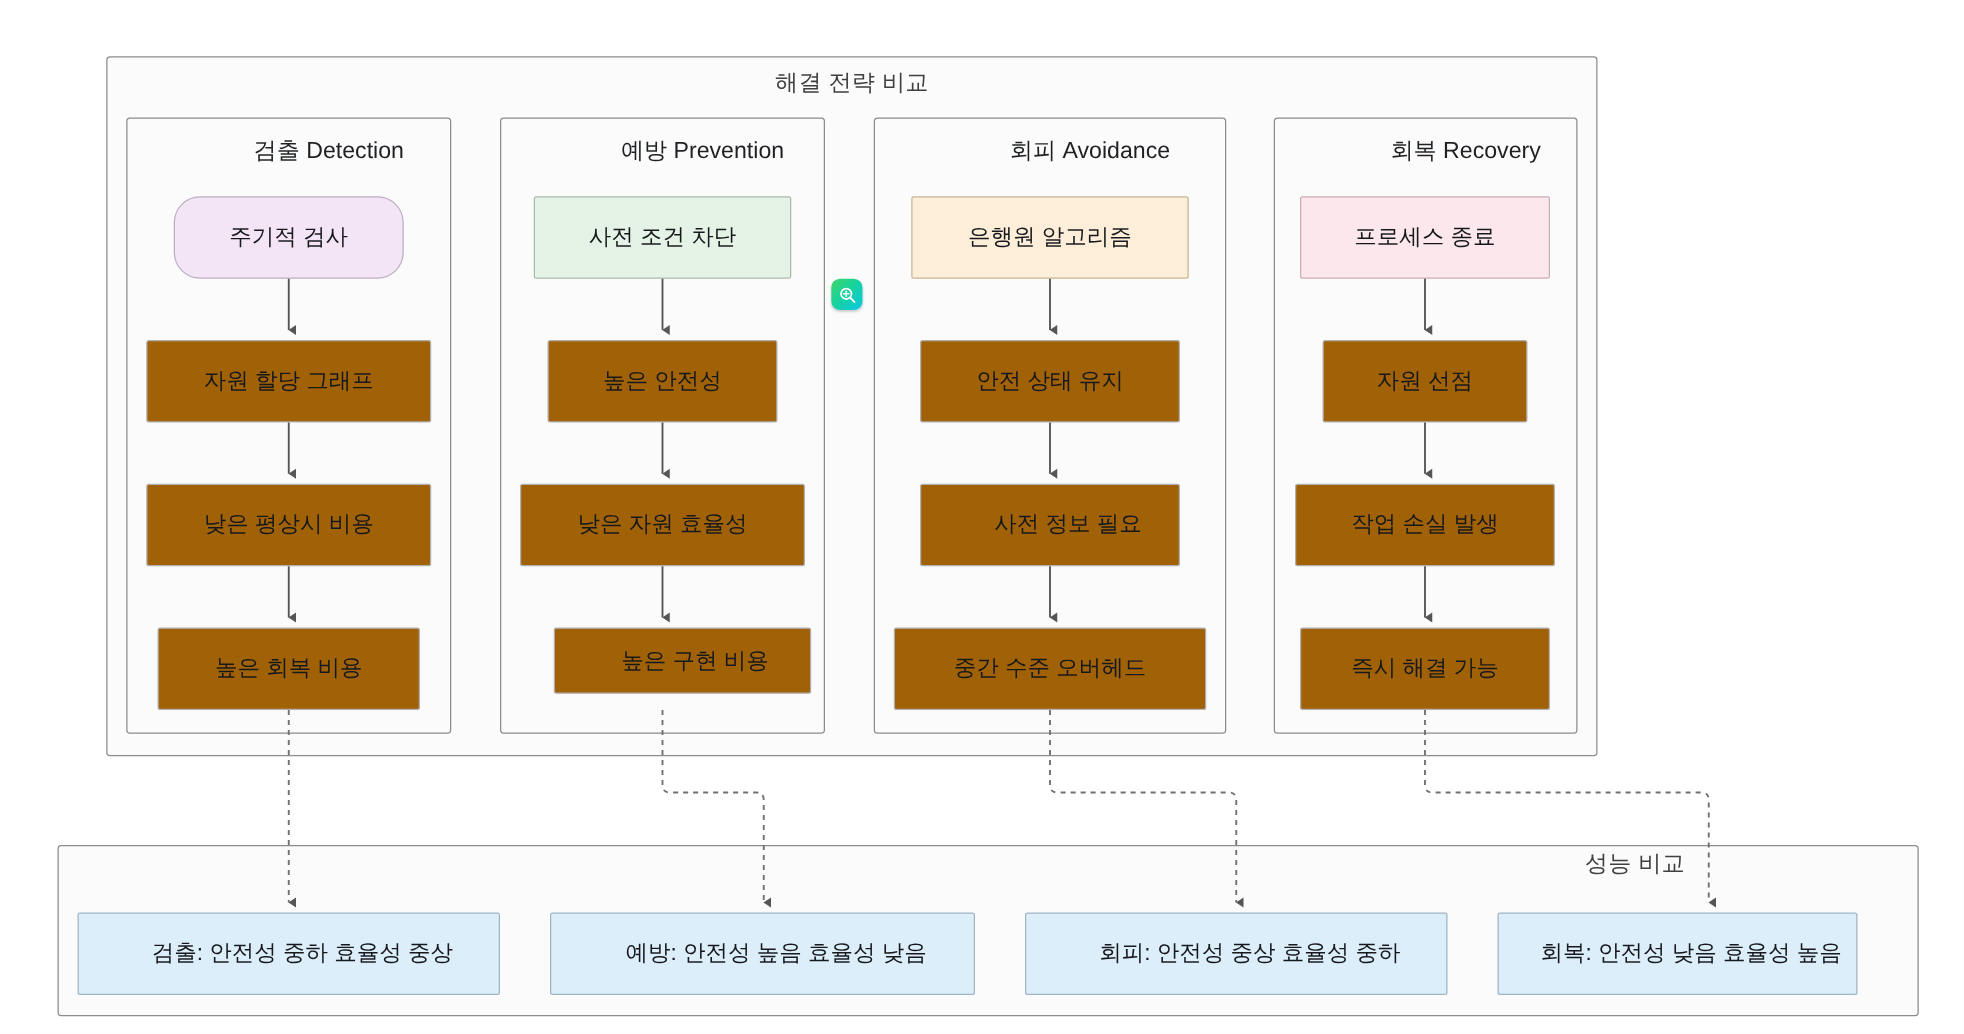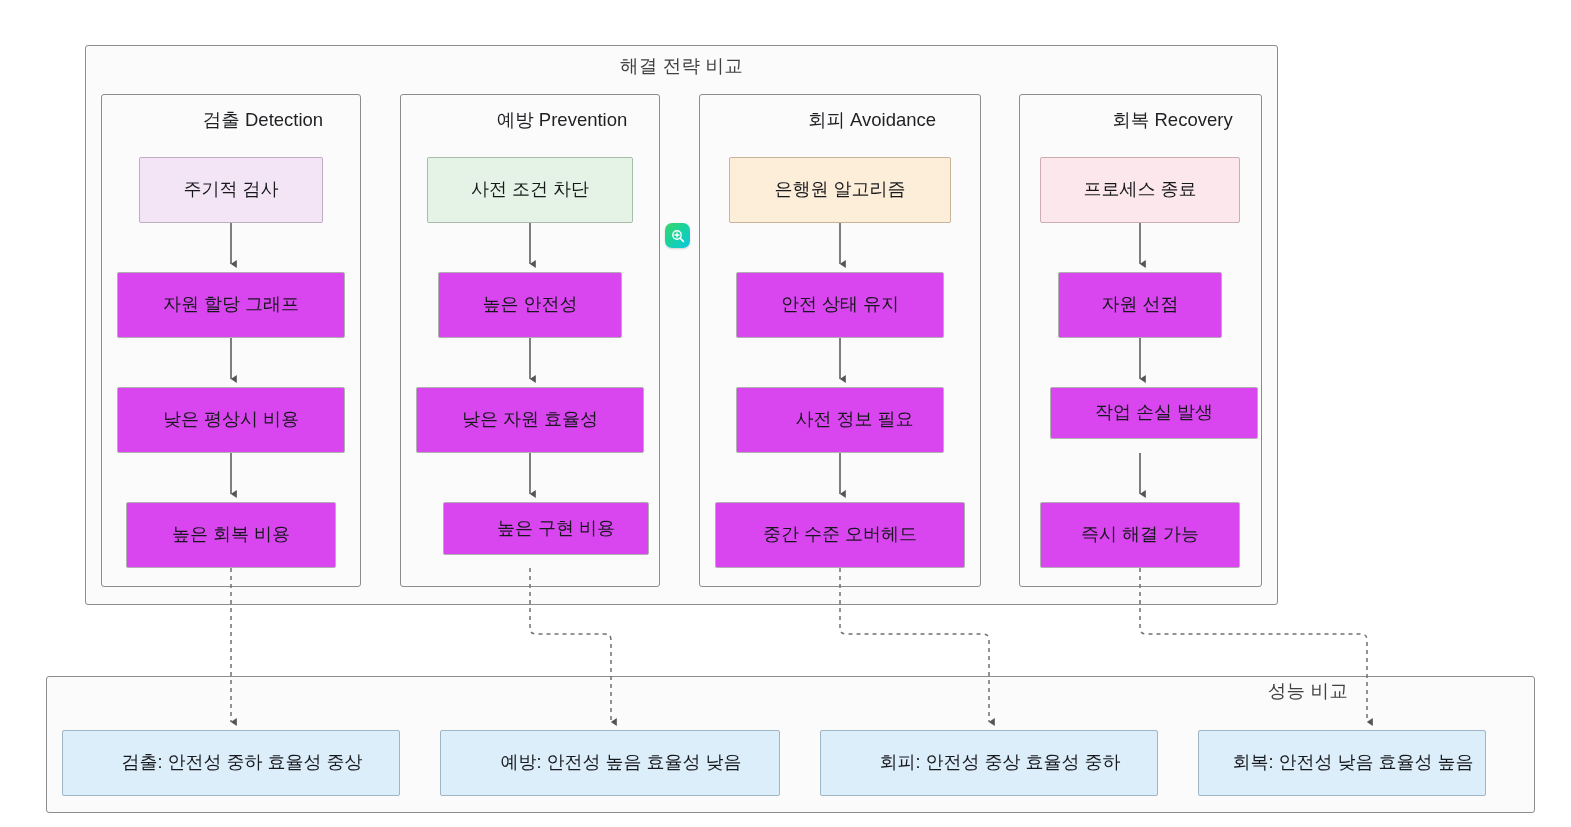--- a/index.html
+++ b/index.html
@@ -65,21 +65,21 @@
     justify-content:center;
     border:1.3px solid #a8a8a8;
     border-radius:2px;
     font-size:18px;
     color:#16181c;
     text-align:center;
     line-height:1.2;
     white-space:nowrap;
     z-index:4;
   }
-  .n-grey{background:#d946ef;border-color:#b0b0b0;}
+  .n-grey{background:#a16207;border-color:#b0b0b0;}
   .n-purple{background:#f3e5f6;border-color:#bdaec2;}
   .n-green{background:#e5f3e6;border-color:#a9bcab;}
   .n-orange{background:#fdeed9;border-color:#c8b496;}
   .n-pink{background:#fce8ec;border-color:#ccadb4;}
   .n-blue{background:#ddeefb;border-color:#9fb4c4;padding-left:22px;}
 
   .badge-icon{
     position:absolute;
     width:25px;height:25px;
     border-radius:7px;
@@ -92,21 +92,21 @@
 </head>
 <body>
 
 <div id="stage">
 
   <div class="frame" style="left:85px;top:45px;width:1193px;height:560px;"></div>
   <div class="frame-title" style="left:85px;width:1193px;top:53px;">해결 전략 비교</div>
 
   <div class="col" style="left:101px;top:94px;width:260px;height:493px;"></div>
   <div class="col-title" style="left:101px;width:260px;top:107px;">검출 Detection</div>
-  <div class="node n-purple" style="left:139px;top:157px;width:184px;height:66px;">주기적 검사</div>
+  <div class="node n-purple" style="left:139px;top:157px;width:184px;height:66px;border-radius:21px;">주기적 검사</div>
   <div class="node n-grey" style="left:117px;top:272px;width:228px;height:66px;">자원 할당 그래프</div>
   <div class="node n-grey" style="left:117px;top:387px;width:228px;height:66px;">낮은 평상시 비용</div>
   <div class="node n-grey" style="left:126px;top:502px;width:210px;height:66px;">높은 회복 비용</div>
 
   <div class="col" style="left:400px;top:94px;width:260px;height:493px;"></div>
   <div class="col-title" style="left:400px;width:260px;top:107px;">예방 Prevention</div>
   <div class="node n-green" style="left:427px;top:157px;width:206px;height:66px;">사전 조건 차단</div>
   <div class="node n-grey" style="left:438px;top:272px;width:184px;height:66px;">높은 안전성</div>
   <div class="node n-grey" style="left:416px;top:387px;width:228px;height:66px;">낮은 자원 효율성</div>
   <div class="node n-grey" style="left:443px;top:502px;width:206px;height:53px;padding-left:20px;">높은 구현 비용</div>
@@ -115,21 +115,21 @@
   <div class="col-title" style="left:699px;width:282px;top:107px;">회피 Avoidance</div>
   <div class="node n-orange" style="left:729px;top:157px;width:222px;height:66px;">은행원 알고리즘</div>
   <div class="node n-grey" style="left:736px;top:272px;width:208px;height:66px;">안전 상태 유지</div>
   <div class="node n-grey" style="left:736px;top:387px;width:208px;height:66px;padding-left:29px;">사전 정보 필요</div>
   <div class="node n-grey" style="left:715px;top:502px;width:250px;height:66px;">중간 수준 오버헤드</div>
 
   <div class="col" style="left:1019px;top:94px;width:243px;height:493px;"></div>
   <div class="col-title" style="left:1019px;width:243px;top:107px;">회복 Recovery</div>
   <div class="node n-pink" style="left:1040px;top:157px;width:200px;height:66px;">프로세스 종료</div>
   <div class="node n-grey" style="left:1058px;top:272px;width:164px;height:66px;">자원 선점</div>
-  <div class="node n-grey" style="left:1036px;top:387px;width:208px;height:52px;margin-left:14px;">작업 손실 발생</div>
+  <div class="node n-grey" style="left:1036px;top:387px;width:208px;height:66px;">작업 손실 발생</div>
   <div class="node n-grey" style="left:1040px;top:502px;width:200px;height:66px;">즉시 해결 가능</div>
 
   <div class="badge-icon" style="left:665px;top:223px;">
     <svg width="16" height="16" viewBox="0 0 24 24" aria-hidden="true">
       <circle cx="10.5" cy="10.5" r="6.3" fill="none" stroke="#ffffff" stroke-width="2.1"></circle>
       <line x1="15.2" y1="15.2" x2="20.2" y2="20.2" stroke="#ffffff" stroke-width="2.4" stroke-linecap="round"></line>
       <line x1="10.5" y1="7.4" x2="10.5" y2="13.6" stroke="#ffffff" stroke-width="1.9" stroke-linecap="round"></line>
       <line x1="7.4" y1="10.5" x2="13.6" y2="10.5" stroke="#ffffff" stroke-width="1.9" stroke-linecap="round"></line>
     </svg>
   </div>

